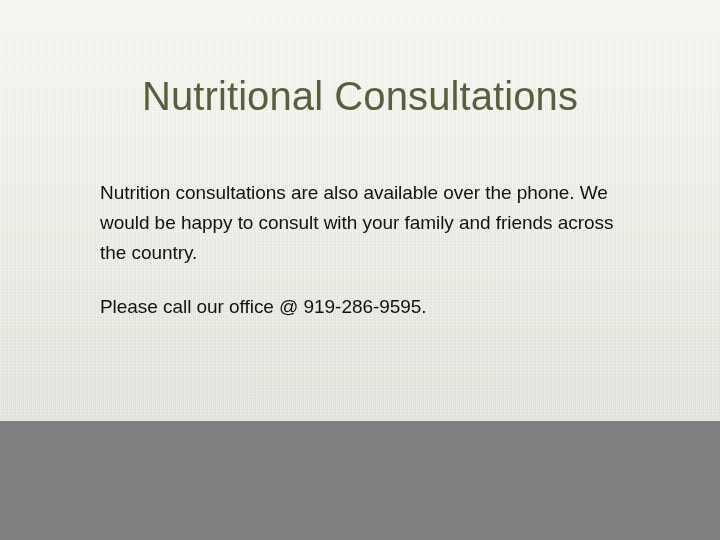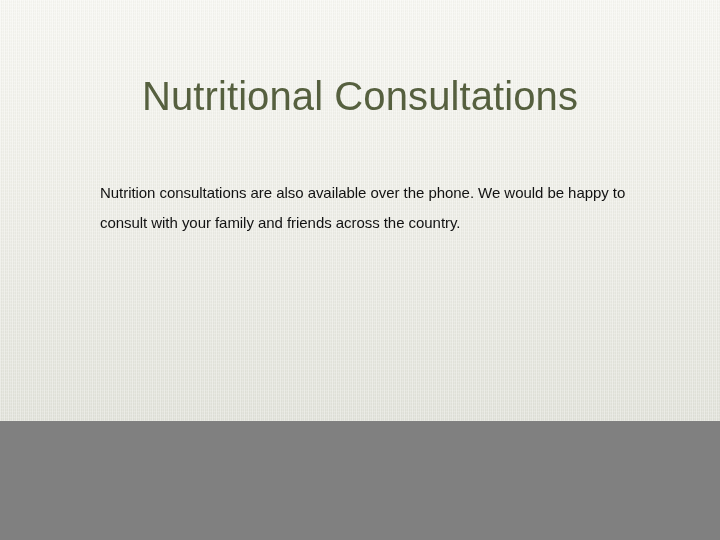--- a/index.html
+++ b/index.html
@@ -64,36 +64,37 @@
     white-space: nowrap;
   }
   .body-block {
     position: absolute;
     left: 100px;
     top: 178px;
     width: 540px;
   }
   .para {
     margin: 0;
-    font-size: 15px;
+    font-size: 19px;
     line-height: 30px;
     font-weight: 400;
     color: #121212;
     letter-spacing: -0.05px;
   }
   .para + .para {
     margin-top: 24px;
   }
 </style>
 </head>
 <body>
 
 <div class="slide">
 
   <div class="texture"></div>
 
   <h1 class="title">Nutritional Consultations</h1>
 
   <div class="body-block">
     <p class="para">Nutrition consultations are also available over the phone. We would be happy to consult with your family and friends across the country.</p>
+    <p class="para">Please call our office @ 919-286-9595.</p>
   </div>
 
 </div>
 
 </body></html>

